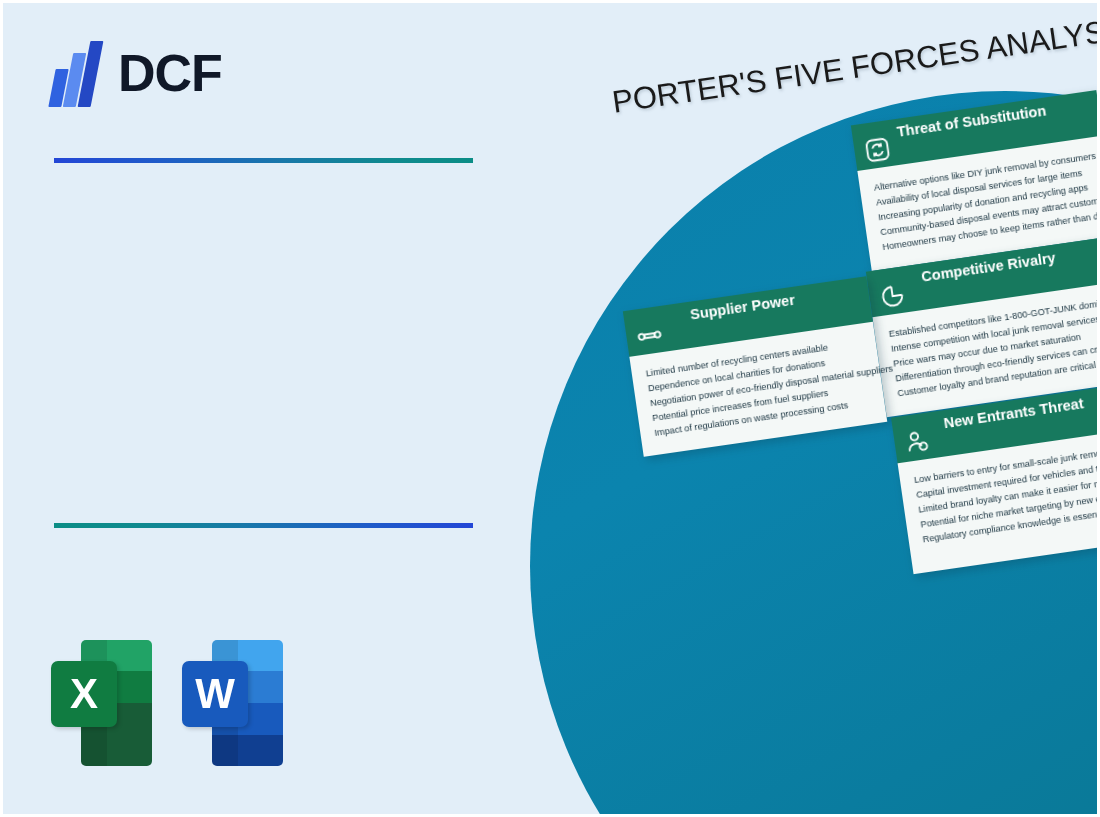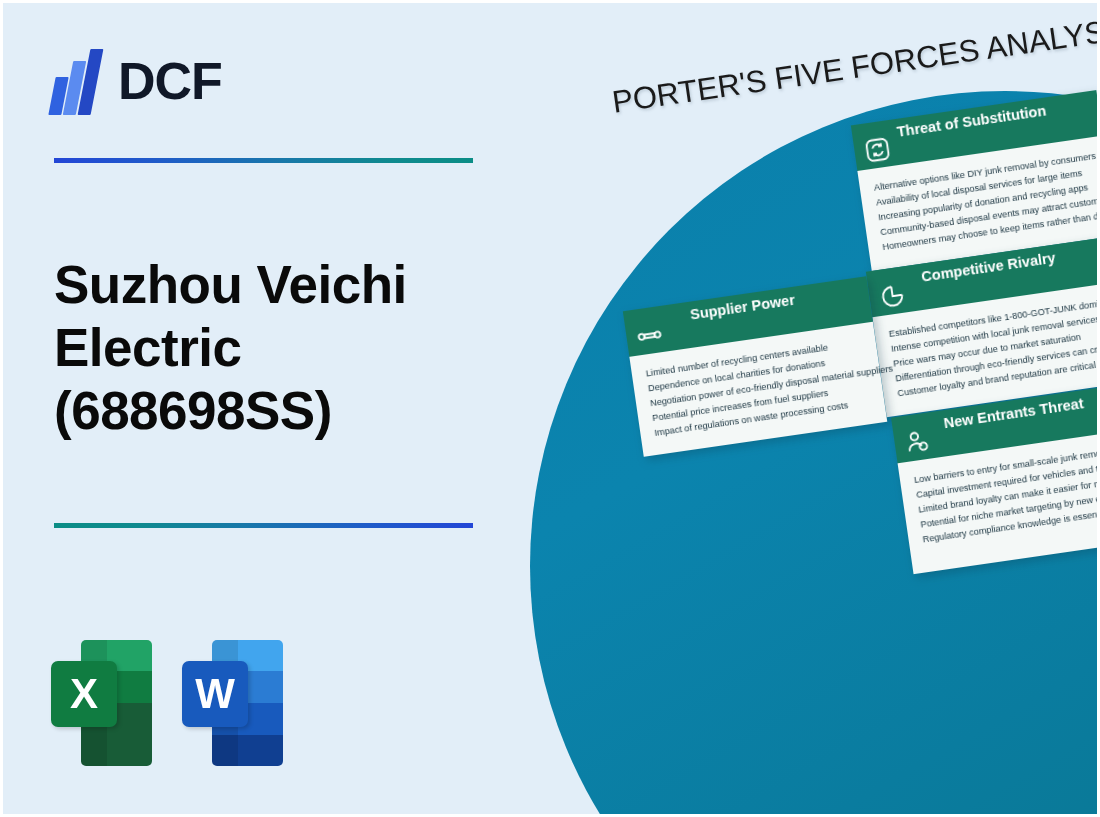--- a/index.html
+++ b/index.html
@@ -37,21 +37,21 @@
     width: 950px;
     height: 950px;
     border-radius: 50%;
     background: linear-gradient(150deg, #0a7fab 0%, #0b84ae 30%, #0a7c9f 60%, #0a7385 100%);
   }
 
   
   #logo-wrap {
     position: absolute;
     left: 47px;
-    top: 44px;
+    top: 36px;
     width: 300px;
     height: 70px;
   }
   #logo-mark {
     position: absolute;
     left: 0; top: 0;
     width: 56px; height: 68px;
   }
   .logo-bar {
     position: absolute;
@@ -264,21 +264,20 @@
       <div id="logo-mark">
         <span class="logo-bar b1"></span>
         <span class="logo-bar b2"></span>
         <span class="logo-bar b3"></span>
       </div>
       <div id="logo-text">DCF</div>
     </div>
 
     <div class="divider" id="divider-top"></div>
 
-    <h1 id="company-title">Suzhou Veichi Electric (688698SS)</h1>
 
     <div class="divider" id="divider-bottom"></div>
 
     <div id="office-icons">
       <div class="office-icon xl">
         <div class="oi-sheet">
           <i class="s1"></i>
             <i class="s2"></i>
             <i class="s3"></i>
             <i class="s4"></i>

